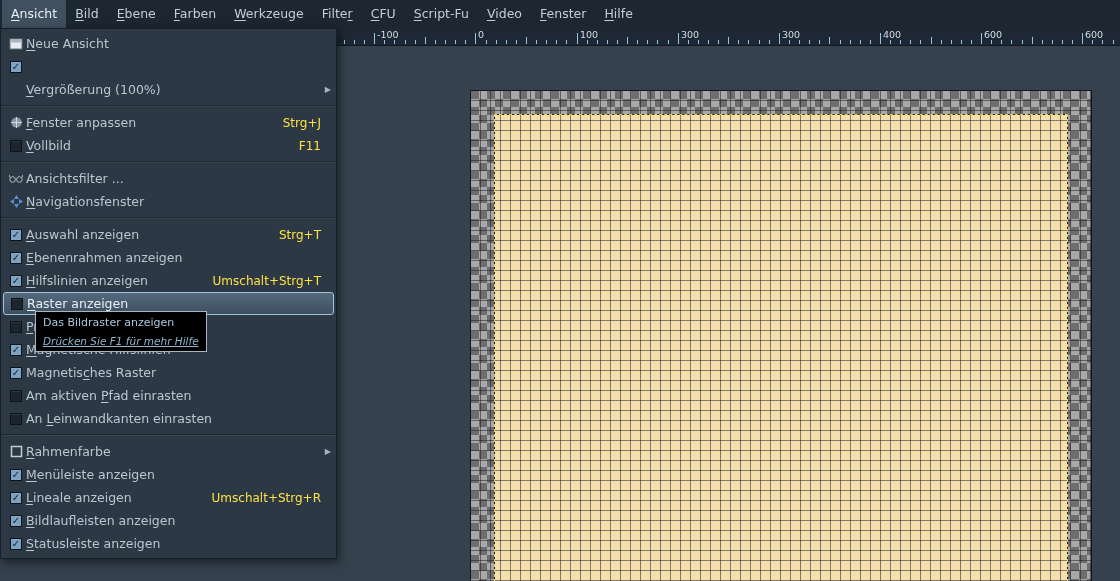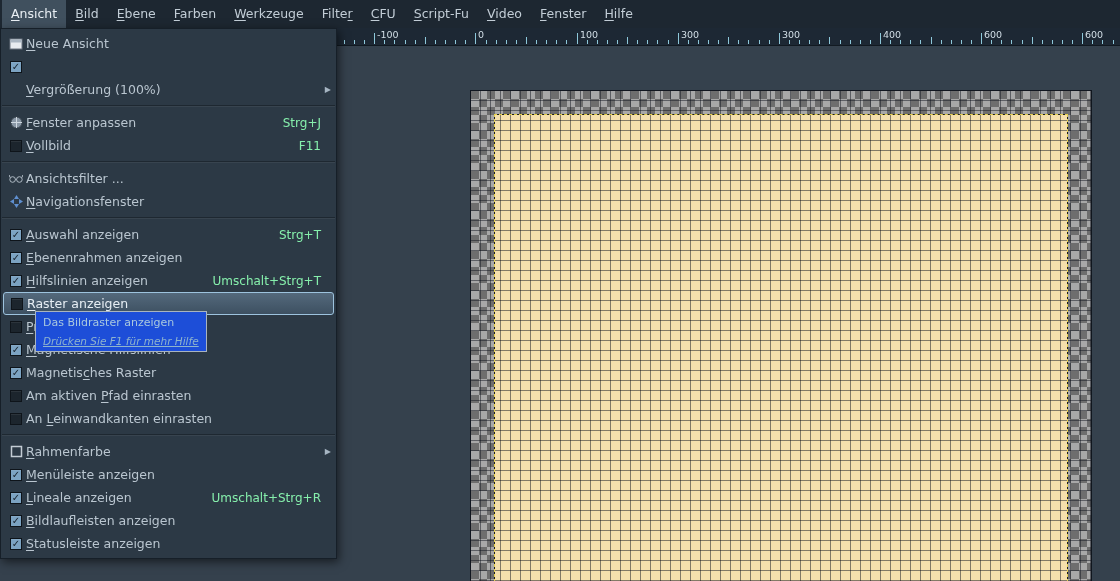--- a/index.html
+++ b/index.html
@@ -35,32 +35,32 @@
              repeating-linear-gradient(to bottom, rgba(18,22,32,.5) 0 1px, transparent 1px 10px); }
   .boundary { position:absolute; left:24px; top:24px; width:574px; height:498px; border:1px solid #1c1c1c; }
   .boundary::after { content:""; position:absolute; inset:-1px; border:1px dashed #e4cf4a; }
 
   
   .menu { position:absolute; left:0; top:28px; width:337px; background:#2c3945;
           border:1px solid #161f28; box-shadow:2px 3px 9px rgba(0,0,0,.55); padding:3px 0; z-index:50; }
   .menu-item { display:flex; align-items:center; height:23px; padding:0 5px; font-size:12.5px; color:#bac6d0; }
   .mi-icon { width:20px; flex:none; display:flex; justify-content:center; align-items:center; }
   .mi-label { flex:1; white-space:nowrap; overflow:hidden; }
-  .mi-accel { font-size:12px; color:#86efac; margin-left:14px; white-space:nowrap; }
+  .mi-accel { font-size:12px; color:#fde047; margin-left:14px; white-space:nowrap; }
   .mi-arrow { width:10px; color:#a6b5c2; font-size:8px; text-align:right; }
   .menu-item.hl { background:linear-gradient(#54697c,#3d5061); border:1px solid #9dc3de;
                   border-radius:3px; margin:0 2px; padding:0 3px; color:#e7eef4; }
   .menu-sep { height:2px; margin:4px 1px; border-top:1px solid #1e2831; border-bottom:1px solid rgba(255,255,255,.06); }
   .checkbox { width:12px; height:12px; background:#1c252d; border:1px solid #0e141a;
               box-shadow:inset 0 1px rgba(255,255,255,.07); font-size:10px; line-height:10px;
               text-align:center; color:#17222d; flex:none; }
   .checkbox.checked { background:#7ca3c2; }
 
   
-  .tooltip { position:absolute; left:35px; top:311px; z-index:60; background:#1d4ed8;
+  .tooltip { position:absolute; left:35px; top:311px; z-index:60; background:#000000;
              border:1px solid #a9b4be; padding:4px 7px; pointer-events:none; }
   .tt1 { font-size:11px; color:#a9c8de; white-space:nowrap; margin-bottom:6px; }
   .tt2 { font-size:10.5px; font-style:italic; text-decoration:underline; color:#8fb4cd; white-space:nowrap; }
 </style>
 </head>
 <body>
 
 <div class="menubar">
     <div class="mb-item active"><u>A</u>nsicht</div>
     <div class="mb-item"><u>B</u>ild</div>

